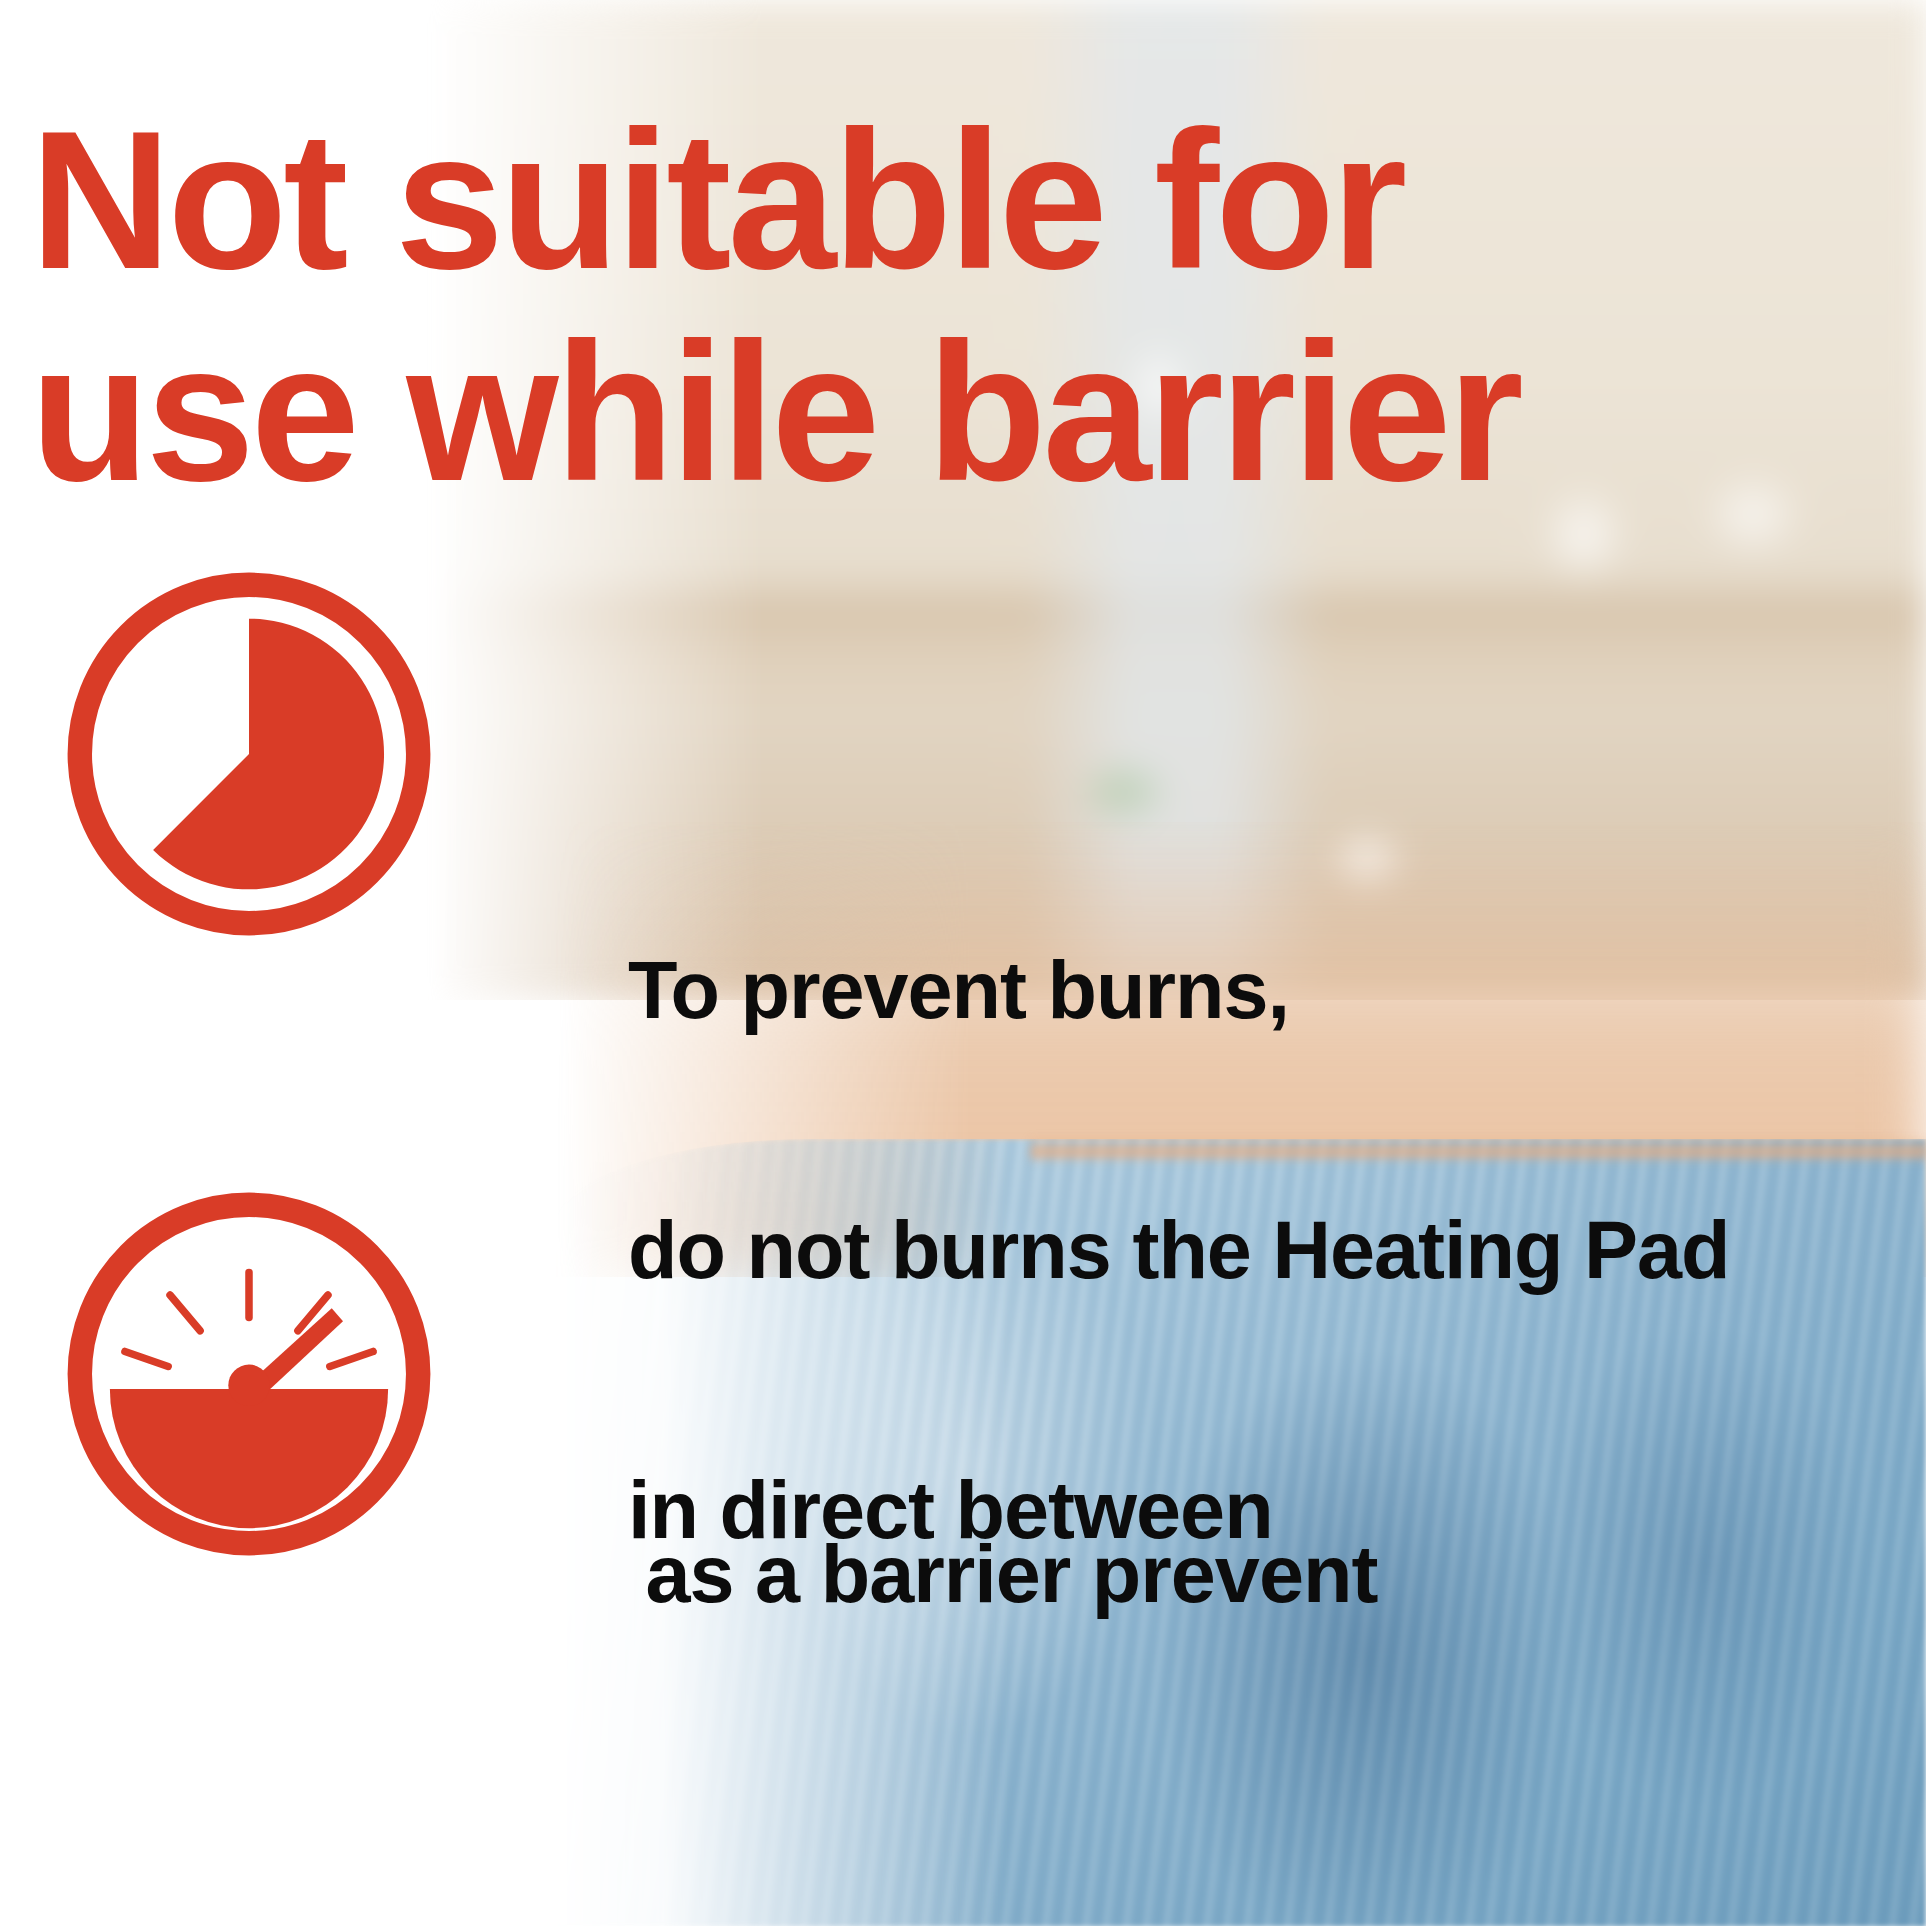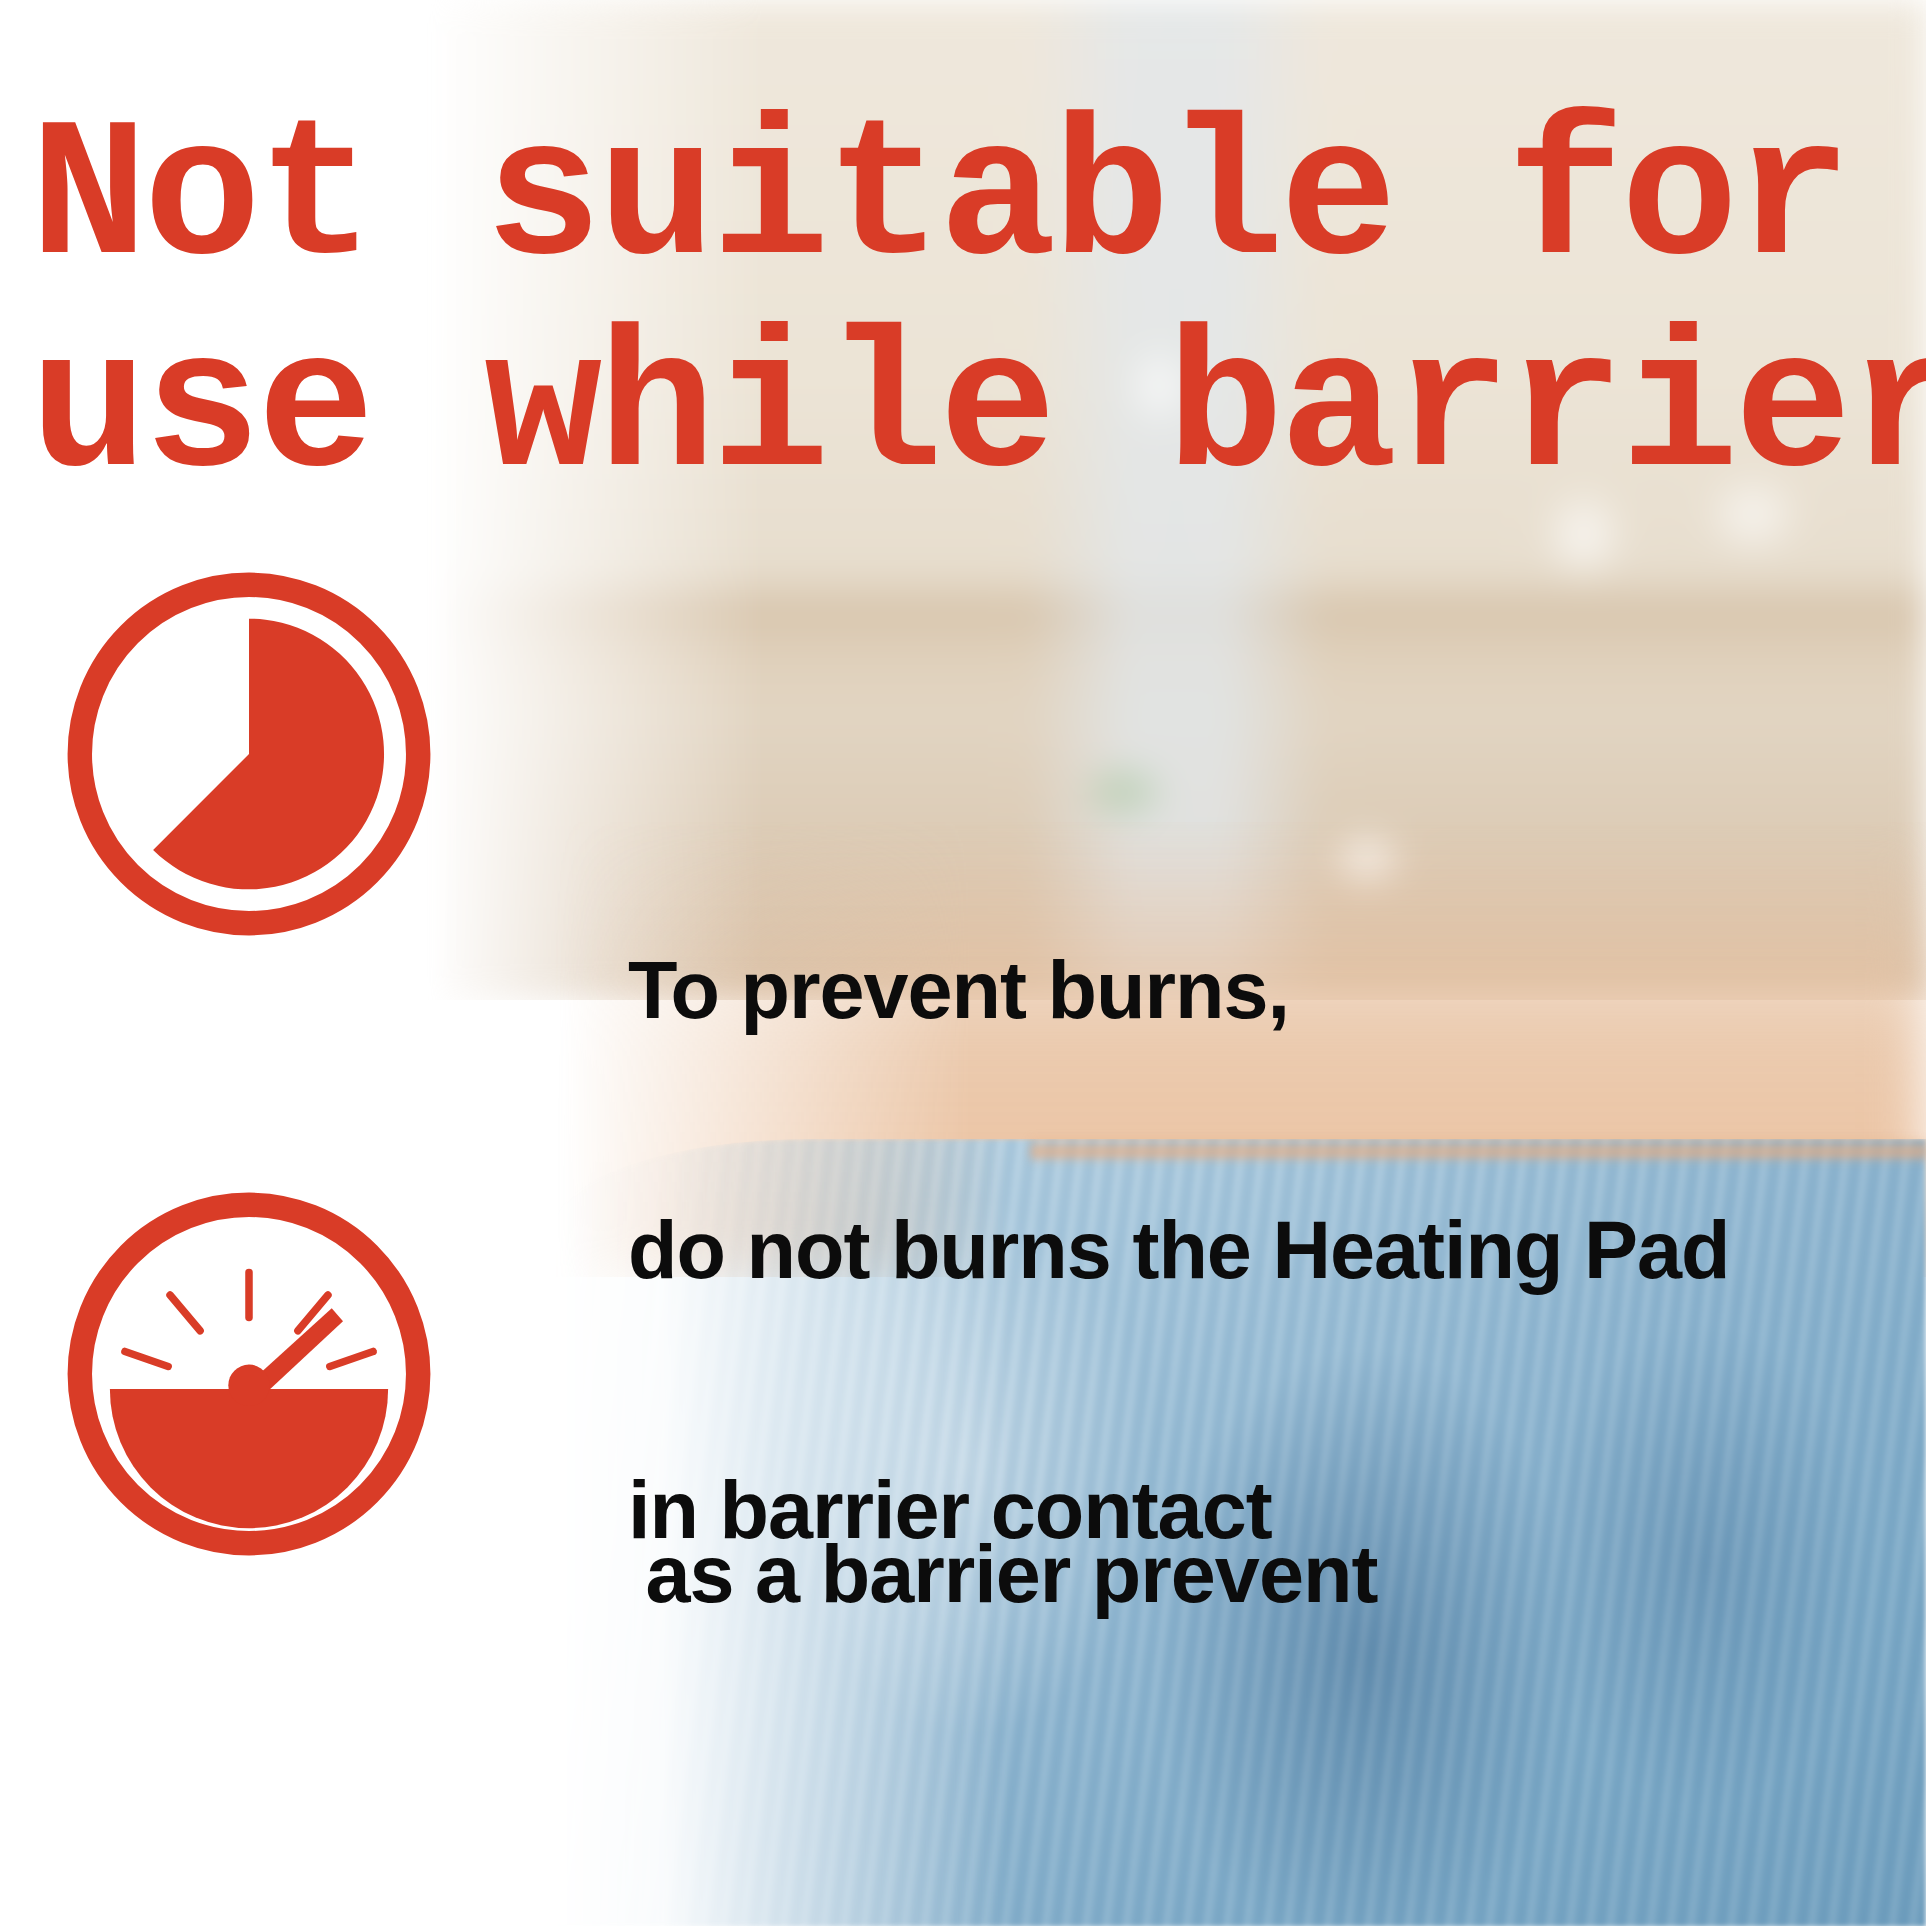--- a/index.html
+++ b/index.html
@@ -101,21 +101,21 @@
     position: absolute;
     inset: 0;
   }
 
   #headline {
     position: absolute;
     left: 30px;
     top: 95px;
     width: 1881px;
     color: #d93c27;
-    font-family: Liberation Mono, monospace;
+    font-family: Liberation Sans, sans-serif;
     font-weight: bold;
     font-size: 196px;
     line-height: 1.08;
     letter-spacing: -4px;
     white-space: nowrap;
   }
   #headline .hl-line { display: block; }
 
   
   .row {
@@ -179,21 +179,21 @@
           <circle cx="100" cy="100" r="90" fill="none" stroke="#d93c27" stroke-width="13"></circle>
 
           <path d="M100 100 L100 28 A72 72 0 1 1 49 151 Z" fill="#d93c27"></path>
         </svg>
       </div>
     </div>
 
     <div class="body-text" id="text-1">
       <span class="bt-line">To prevent burns,</span>
       <span class="bt-line">do not burns the Heating Pad</span>
-      <span class="bt-line">in barrier contact</span>
+      <span class="bt-line">in direct between</span>
     </div>
 
     <div class="row" id="row-2">
       <div class="icon-wrap">
         <svg viewBox="0 0 200 200" xmlns="http://www.w3.org/2000/svg" aria-hidden="true">
           <circle cx="100" cy="100" r="90" fill="none" stroke="#d93c27" stroke-width="13"></circle>
 
           <path d="M26 108 A74 74 0 0 0 174 108 Z" fill="#d93c27"></path>
 
           <g stroke="#d93c27" stroke-width="4" stroke-linecap="round">

